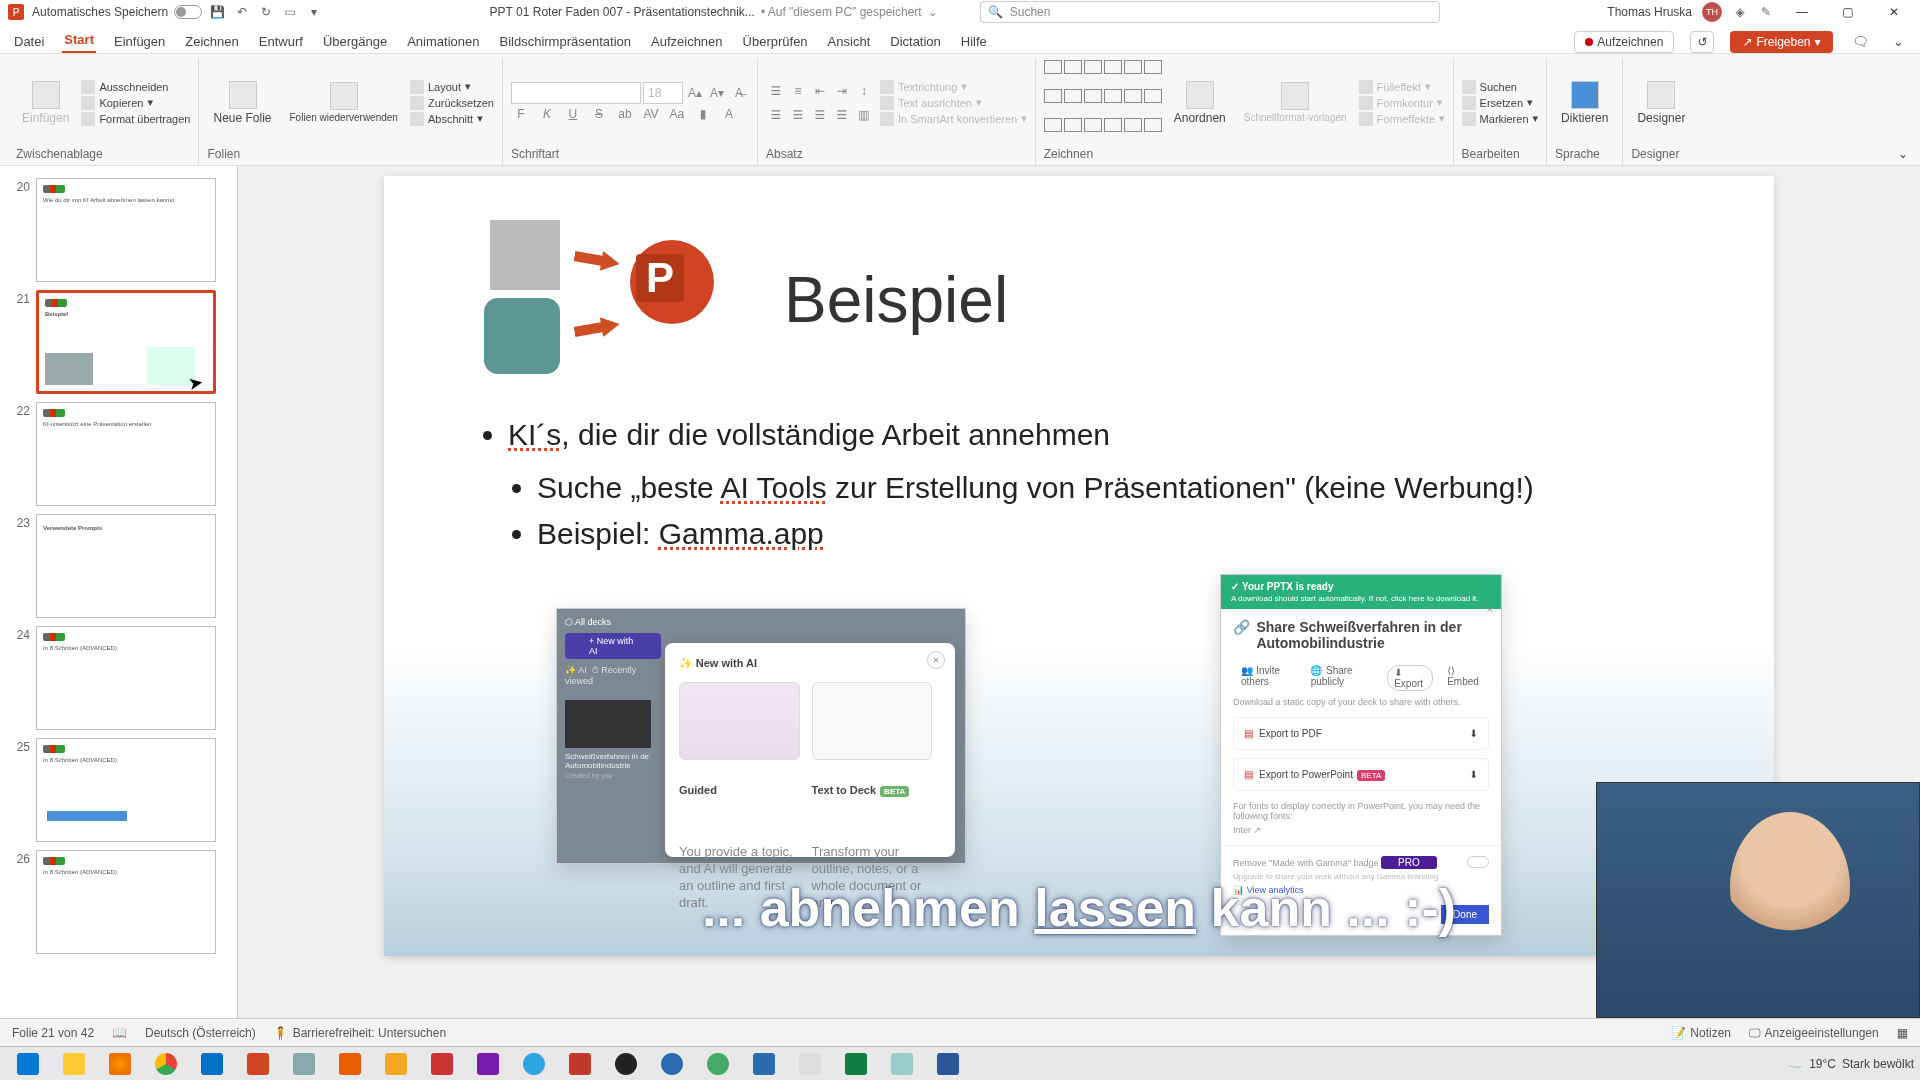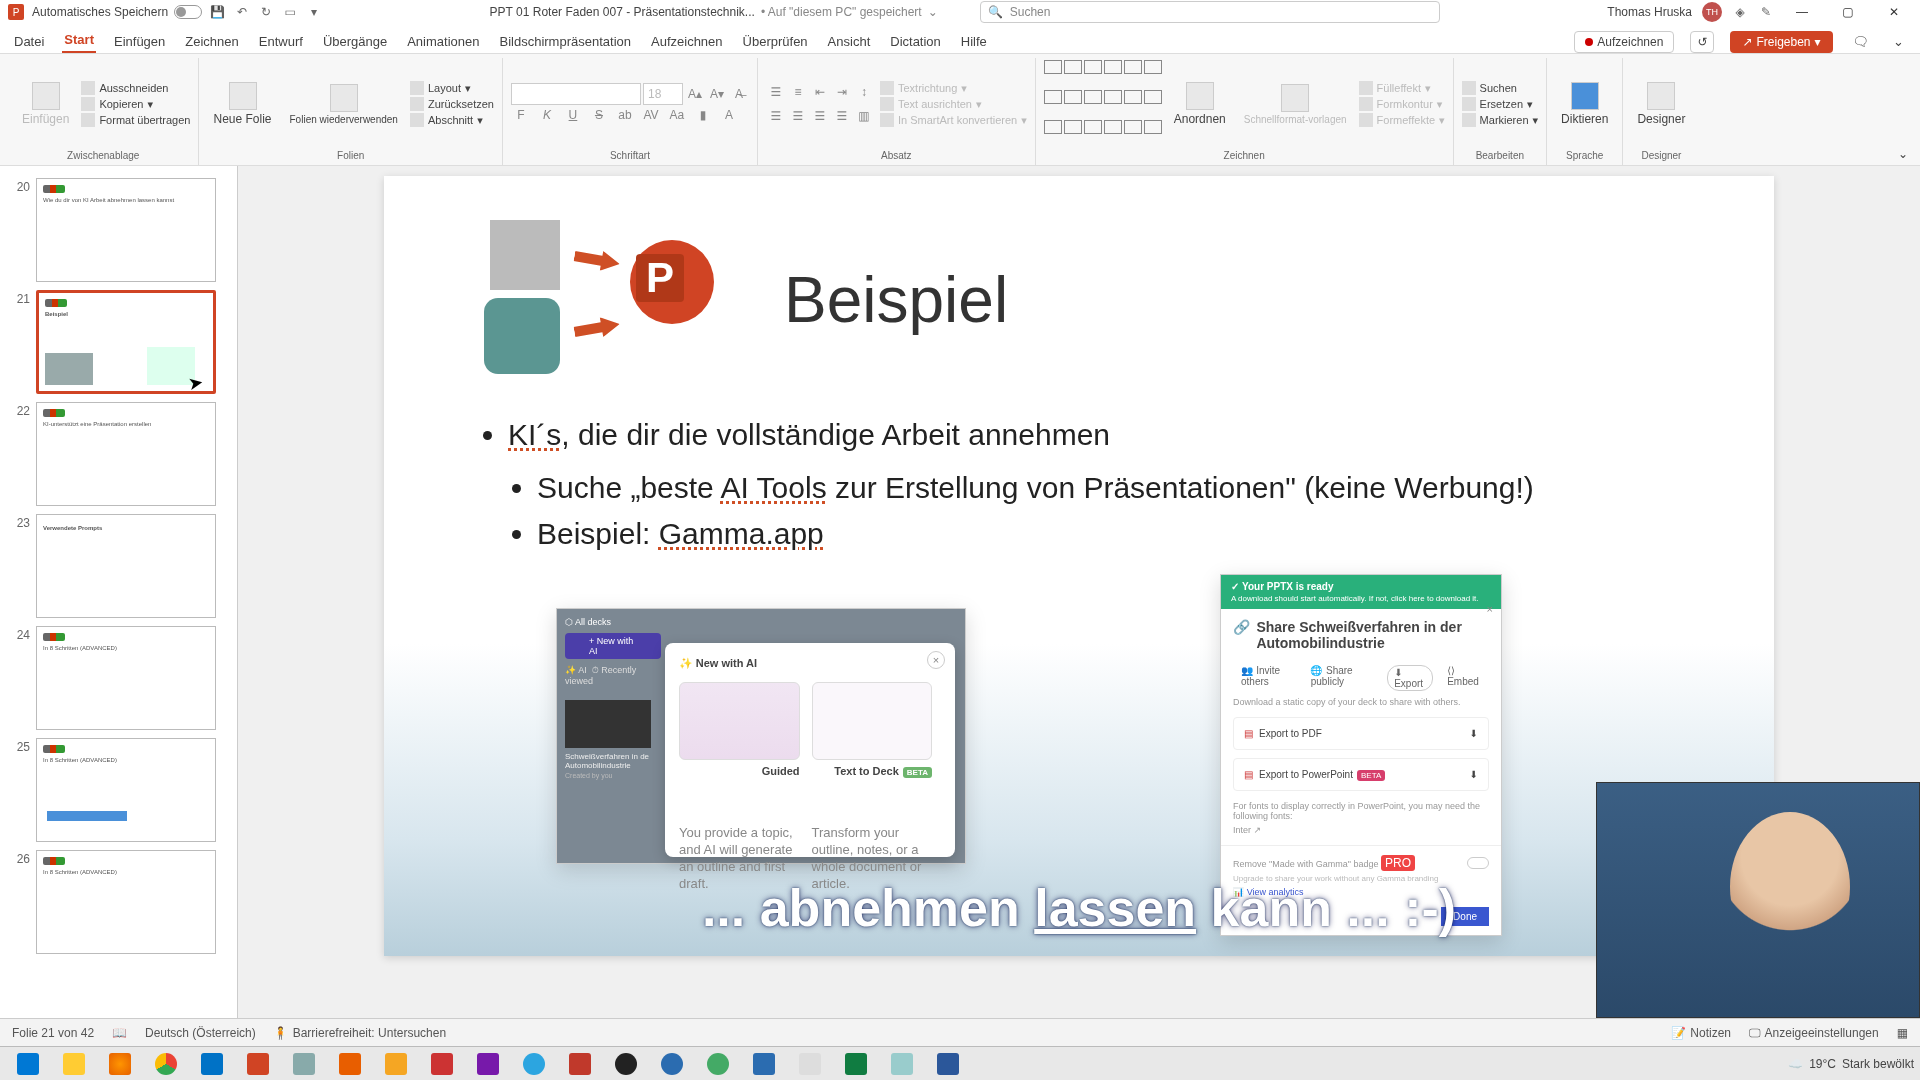--- a/index.html
+++ b/index.html
@@ -25,21 +25,21 @@
 .tabs .tab.active { border-bottom: 2px solid #d04424; color: #d04424; font-weight: 600; }
 .tabs .spacer { flex: 1; }
 .tabs .rec-btn { border: 1px solid #ccc; border-radius: 4px; padding: 3px 10px; font-size: 12px; display: flex; align-items: center; gap: 4px; }
 .tabs .rec-dot { width: 8px; height: 8px; background: #c00; border-radius: 50%; }
 .tabs .share-btn { background: #d04424; color: #fff; padding: 4px 12px; border-radius: 4px; font-size: 12px; display: flex; align-items: center; gap: 4px; }
 
 
 .ribbon { height: 112px; background: #f7f7f7; border-bottom: 1px solid #ddd; display: flex; padding: 4px 8px 0; font-size: 12px; color: #444; }
 .ribbon .group { display: flex; flex-direction: column; border-right: 1px solid #ddd; padding: 2px 8px; }
 .ribbon .group .body { flex: 1; display: flex; gap: 6px; }
-.ribbon .group .label { text-align: center; font-size: 10px; color: #666; padding: 2px 0; }
+.ribbon .group .label { text-align: left; font-size: 12px; color: #666; padding: 2px 0; }
 .ribbon .btn { display: flex; flex-direction: column; align-items: center; justify-content: center; padding: 4px 6px; gap: 2px; min-width: 46px; }
 .ribbon .btn .ico { width: 28px; height: 28px; background: #e8e8e8; border: 1px solid #ccc; }
 .ribbon .row-item { display: flex; align-items: center; gap: 4px; font-size: 11px; padding: 1px 0; }
 .ribbon .row-item .sico { width: 14px; height: 14px; background: #ddd; }
 .ribbon .col { display: flex; flex-direction: column; justify-content: center; }
 .ribbon .font-box { border: 1px solid #ccc; width: 130px; height: 22px; background: #fff; }
 .ribbon .size-box { border: 1px solid #ccc; width: 40px; height: 22px; background: #fff; display: flex; align-items: center; padding: 0 4px; }
 .ribbon .mini { width: 20px; height: 20px; display: flex; align-items: center; justify-content: center; color: #888; }
 .ribbon .shapes-grid { display: grid; grid-template-columns: repeat(6, 18px); gap: 2px; }
 .ribbon .shapes-grid div { width: 18px; height: 14px; border: 1px solid #888; }
@@ -74,21 +74,21 @@
 .bullets ul { list-style: disc; margin-left: 28px; }
 .bullets ul ul { margin-left: 29px; margin-top: 6px; }
 .u { text-decoration: underline dotted #cf4f25; text-underline-offset: 3px; }
 
 .mock { position: absolute; background: #fff; border: 1px solid #ccc; box-shadow: 0 6px 20px rgba(0,0,0,.15); font-size: 11px; color: #444; }
 .mock.left { left: 172px; top: 432px; width: 410px; height: 256px; background: #7c8893; }
 .mock.left .modal { position: absolute; top: 34px; left: 108px; width: 290px; height: 214px; background: #fff; border-radius: 8px; padding: 14px; box-shadow: 0 4px 14px rgba(0,0,0,.2); }
 .mock.left .modal .close { position: absolute; right: 10px; top: 8px; width: 18px; height: 18px; border: 1px solid #ccc; border-radius: 50%; text-align: center; line-height: 16px; color: #888; }
 .mock.left .card { width: 46%; height: 78px; border: 1px solid #ddd; border-radius: 6px; background: #faf7fb; }
 .mock.left .card.c1 { background: linear-gradient(#f1e6f3,#ecdcee); }
-.mock.left .lbl { font-weight: 600; margin-top: 1px; font-size: 11px; text-align: right; }
+.mock.left .lbl { font-weight: 600; margin-top: 20px; font-size: 11px; }
 .mock.left .desc { color: #888; font-size: 13px; line-height: 1.3; margin-top: 48px; }
 .mock.left .beta { background: #6db56d; color: #fff; font-size: 8px; padding: 1px 4px; border-radius: 3px; margin-left: 4px; }
 .mock.left .side { position: absolute; left: 8px; top: 8px; width: 96px; color: #e6e6ee; font-size: 9px; }
 .mock.left .newai { background: #4b3ea9; color:#fff; padding:3px 24px; border-radius: 4px; display:inline-block; font-size:9px; }
 
 .mock.right { right: 272px; top: 398px; width: 282px; height: 362px; }
 .mock.right .bar { background: #29b07b; color: #fff; padding: 6px 10px; font-size: 10px; }
 .mock.right .hd { padding: 10px 12px; font-weight: 700; font-size: 14px; display:flex; align-items:flex-start; gap:6px; }
 .mock.right .row { display:flex; gap:14px; padding: 4px 20px; font-size: 10px; color:#666; }
 .mock.right .export { margin: 8px 12px; border: 1px solid #eee; border-radius: 4px; padding: 10px; display:flex; align-items:center; justify-content:space-between; font-size:10px; }
@@ -521,21 +521,21 @@
               <span>⬇</span>
             </div>
           <div class="export">
               <span><span style="color:#c33">▤</span>&nbsp;&nbsp;<span>Export to PowerPoint</span><span class="beta2">BETA</span></span>
               <span>⬇</span>
             </div>
           <div class="note">For fonts to display correctly in PowerPoint, you may need the following fonts:</div>
           <div class="note"><span>Inter</span> <span>↗</span></div>
           <div style="border-top:1px solid #eee;margin:8px 0"></div>
           <div class="note" style="display:flex;justify-content:space-between;align-items:center">
-            <span><span>Remove "Made with Gamma" badge</span> <span style="background:#ef4444;color:#fff;font-size:12px;padding:1px 4px;border-radius:3px">PRO</span></span>
+            <span><span>Remove "Made with Gamma" badge</span> <span style="background:#4c1d95;color:#fff;font-size:10px;padding:1px 17px;border-radius:3px">PRO</span></span>
             <span style="width:22px;height:12px;border:1px solid #ccc;border-radius:6px;display:inline-block"></span>
           </div>
           <div class="note" style="color:#bbb;font-size:8px">Upgrade to share your work without any Gamma branding</div>
           <div class="note" style="color:#3a57d0">📊 <span>View analytics</span></div>
           <div class="done">Done</div>
         </div>
 
         <div class="caption">
           <span>... abnehmen </span><span class="uu">lassen</span><span> kann ... :-)</span>
         </div>

